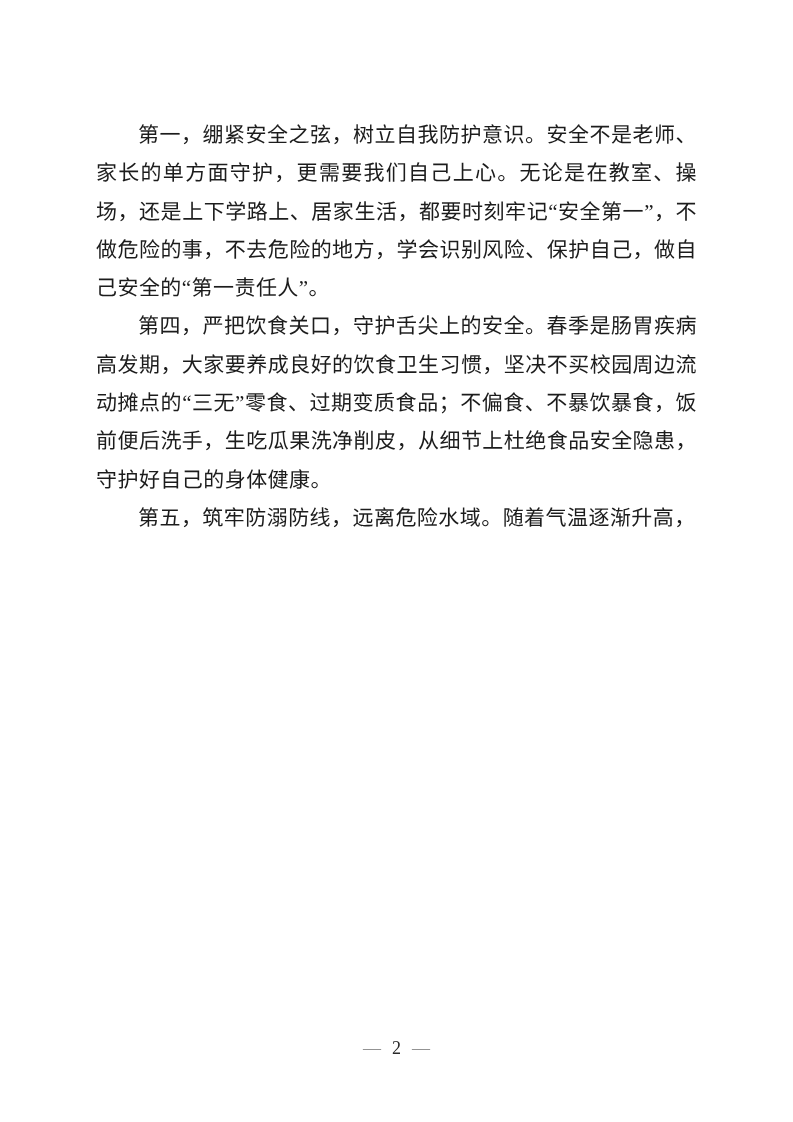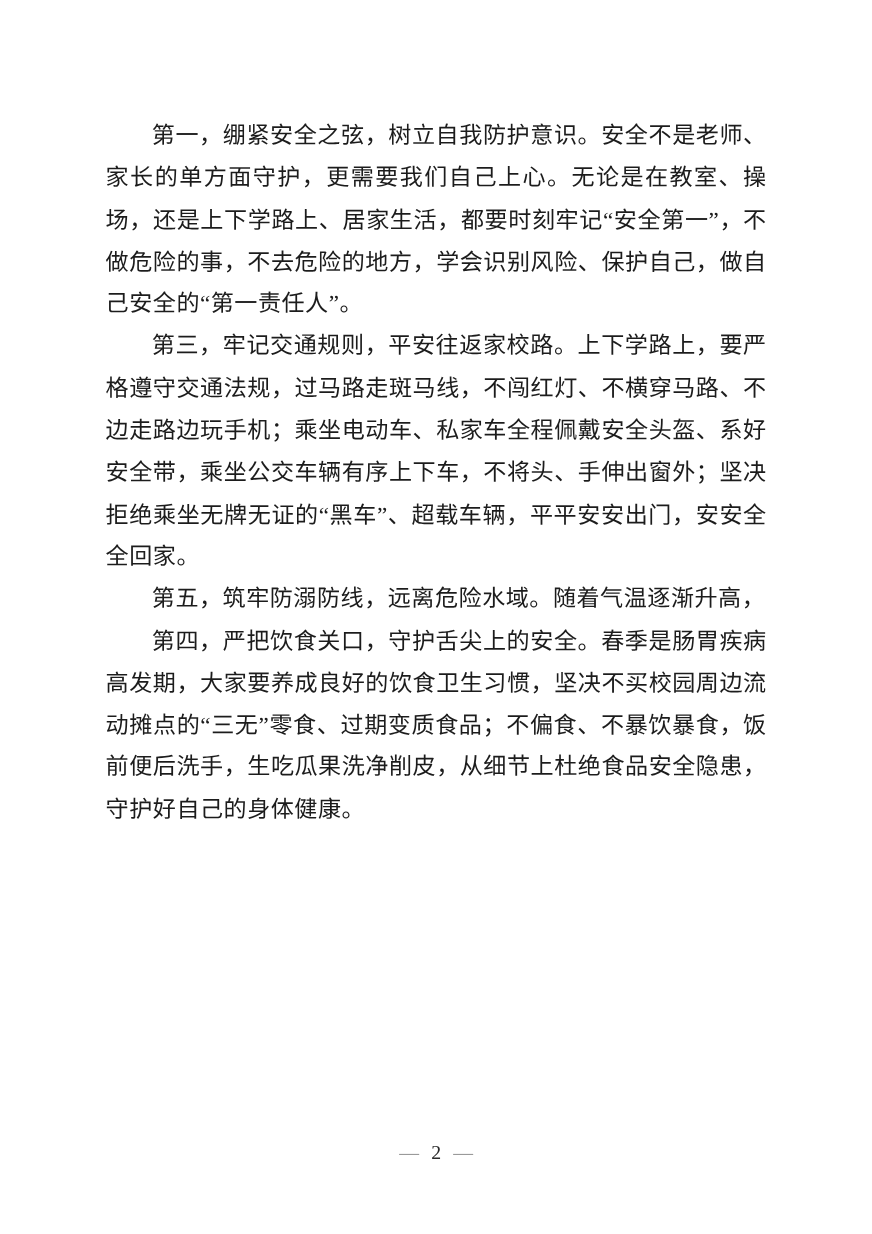--- a/index.html
+++ b/index.html
@@ -12,21 +12,21 @@
     width: 793px;
     height: 1122px;
     background: #ffffff;
     overflow: hidden;
     font-family: "Liberation Serif", "DejaVu Serif", serif;
     color: #1c1c1c;
   }
   .body-text {
     position: absolute;
     left: 96px;
-    top: 104px;
+    top: 116px;
     width: 601px;
     font-size: 21px;
     line-height: 38.3px;
     text-align: justify;
     text-justify: inter-character;
     letter-spacing: 0.45px;
   }
   .body-text p {
     margin: 0;
     padding: 0;
@@ -53,22 +53,21 @@
     color: #2a2a2a;
   }
 </style>
 </head>
 <body>
 
 <div class="page">
 
   <div class="body-text">
     <p>第一，绷紧安全之弦，树立自我防护意识。安全不是老师、家长的单方面守护，更需要我们自己上心。无论是在教室、操场，还是上下学路上、居家生活，都要时刻牢记“安全第一”，不做危险的事，不去危险的地方，学会识别风险、保护自己，做自己安全的“第一责任人”。</p>
-    <p>第三，牢记交通规则，平安往返家校路。上下学路上，要严格遵守交通法规，过马路走斑马线，不闯红灯、不横穿马路、不边走路边玩手机；乘坐电动车、私家车全程佩戴安全头盔、系好安全带，乘坐公交车辆有序上下车，不将头、手伸出窗外；坚决拒绝乘坐无牌无证的“黑车”、超载车辆，平平安安出门，安安全全回家。</p>
+    <p>第四，严把饮食关口，守护舌尖上的安全。春季是肠胃疾病高发期，大家要养成良好的饮食卫生习惯，坚决不买校园周边流动摊点的“三无”零食、过期变质食品；不偏食、不暴饮暴食，饭前便后洗手，生吃瓜果洗净削皮，从细节上杜绝食品安全隐患，守护好自己的身体健康。</p>
     <p>第五，筑牢防溺防线，远离危险水域。随着气温逐渐升高，</p>
-    <p>第四，严把饮食关口，守护舌尖上的安全。春季是肠胃疾病高发期，大家要养成良好的饮食卫生习惯，坚决不买校园周边流动摊点的“三无”零食、过期变质食品；不偏食、不暴饮暴食，饭前便后洗手，生吃瓜果洗净削皮，从细节上杜绝食品安全隐患，守护好自己的身体健康。</p>
   </div>
 
   <div class="page-footer">
     <span class="dash">—</span><span class="num">2</span><span class="dash">—</span>
   </div>
 
 </div>
 
 </body></html>

